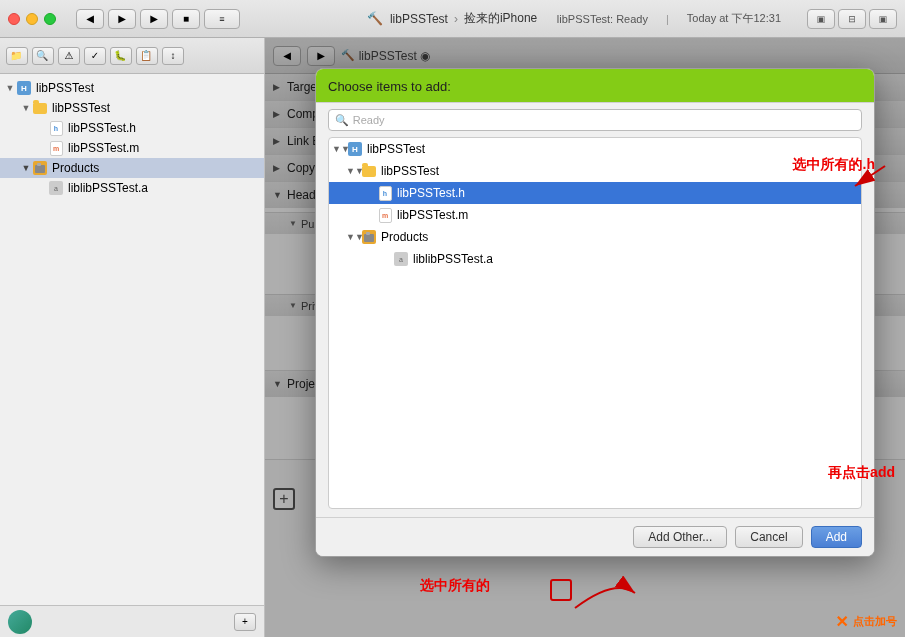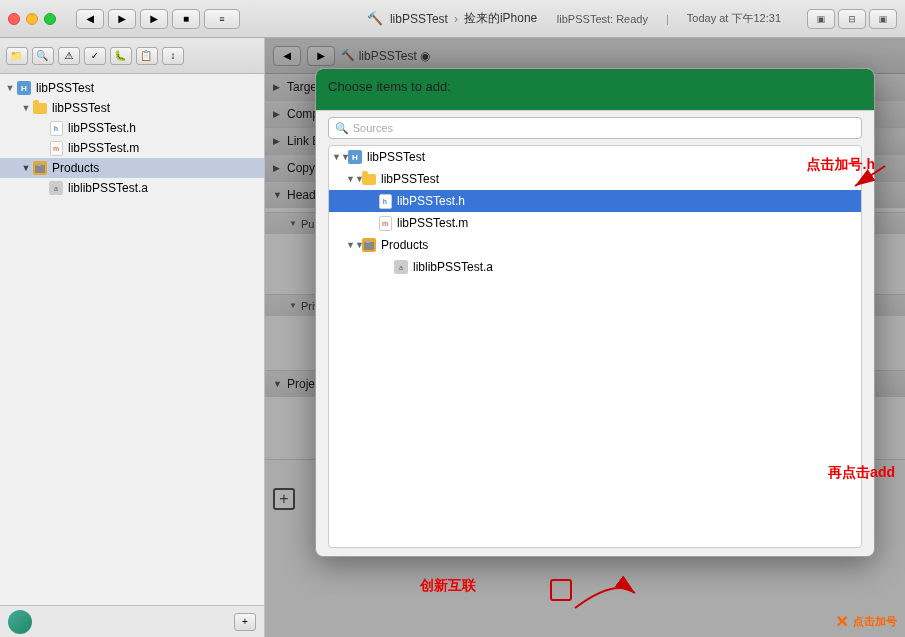--- a/index.html
+++ b/index.html
@@ -346,22 +346,22 @@
       background: #f0f0f0;
       border-radius: 8px;
       box-shadow: 0 8px 32px rgba(0,0,0,0.4);
       display: flex;
       flex-direction: column;
       overflow: hidden;
       border: 1px solid #a0a0a0;
     }
 
     .dialog-title-bar {
-      padding: 10px 12px 16px;
-      background: #15803d;
+      padding: 10px 12px 8px;
+      background: #84cc16;
       border-bottom: 1px solid #d0d0d0;
     }
     .dialog-title {
       font-size: 13px;
       font-weight: 500;
       color: #222;
     }
 
     .dialog-search {
       padding: 6px 12px;
@@ -657,21 +657,21 @@
 
     <div class="dialog-overlay">
       <div class="dialog">
         <div class="dialog-title-bar">
           <span class="dialog-title">Choose items to add:</span>
         </div>
 
         <div class="dialog-search">
           <div class="search-box">
             <span class="search-icon-inner">🔍</span>
-            <span class="search-input-fake">Sources</span>
+            <span class="search-input-fake">Ready</span>
           </div>
         </div>
 
         <div class="dialog-file-tree">
 
           <div class="dialog-tree-item">
             <div class="tree-arrow open" style="font-size:9px;color:#666;width:12px;">▼</div>
             <div class="tree-icon">
               <div class="icon-project" style="background:#5b9bd5;">H</div>
             </div>
@@ -718,33 +718,38 @@
           <div class="dialog-tree-item" style="padding-left:52px;">
             <div style="width:12px;"></div>
             <div class="tree-icon">
               <div class="icon-lib-file">a</div>
             </div>
             <span class="tree-label" style="font-size:12px;">liblibPSSTest.a</span>
           </div>
 
         </div>
 
+        <div class="dialog-buttons">
+          <button class="dialog-btn">Add Other...</button>
+          <button class="dialog-btn">Cancel</button>
+          <button class="dialog-btn primary">Add</button>
+        </div>
       </div>
     </div>
 
     <div class="annotation" style="top:118px; right:30px;">
-      <span class="annotation-text">点击加号.h</span>
+      <span class="annotation-text">选中所有的.h</span>
     </div>
 
     <div class="annotation" style="bottom:155px; right:10px;">
       <span class="annotation-text">再点击add</span>
     </div>
 
     <div class="annotation" style="bottom:42px; left:155px;">
-      <span class="annotation-text">创新互联</span>
+      <span class="annotation-text">选中所有的</span>
     </div>
 
     <svg class="arrow-svg" style="top:0;left:0;width:100%;height:100%;">
 
       <defs>
         <marker id="arrowhead" markerWidth="10" markerHeight="7" refX="10" refY="3.5" orient="auto">
           <polygon points="0 0, 10 3.5, 0 7" fill="#cc0000"></polygon>
         </marker>
       </defs>
 

